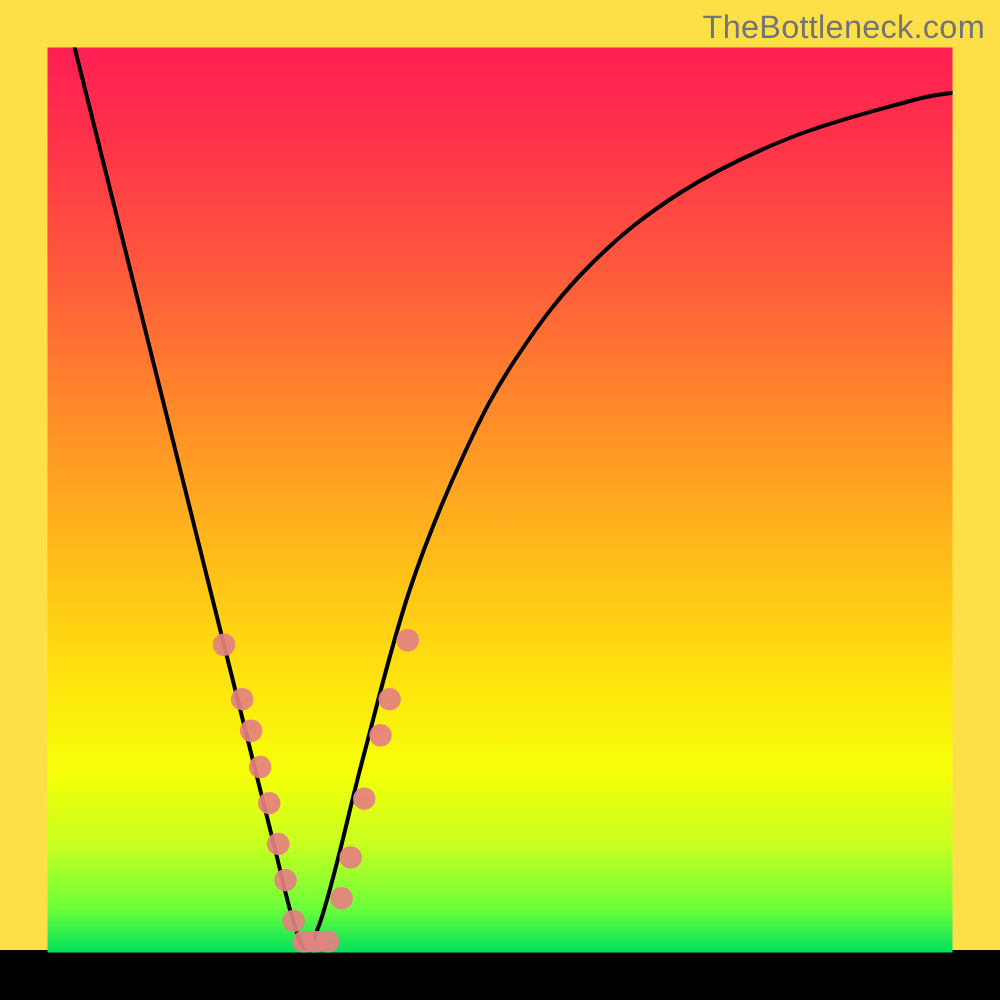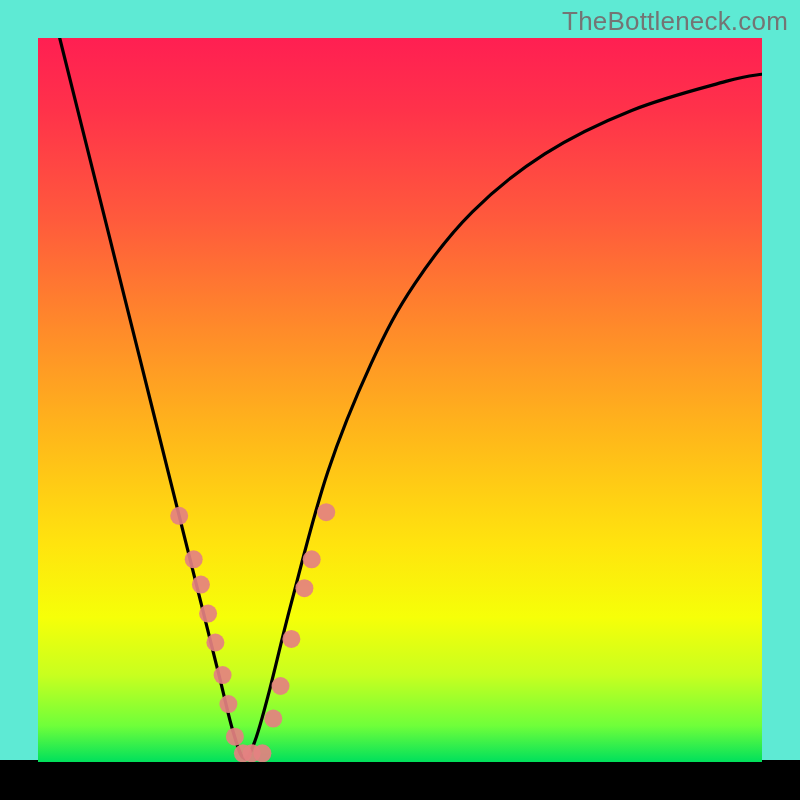--- a/index.html
+++ b/index.html
@@ -8,21 +8,21 @@
     width: 800px;
     height: 800px;
     background: #000;
     font-family: Arial, Helvetica, sans-serif;
     overflow: hidden;
   }
   .frame {
     position: relative;
     width: 800px;
     height: 760px;
-    background: #5eead4;
+    background: #fde047;
     text-align: right;
   }
   .plot-area {
     position: absolute;
     left: 38px;
     top: 38px;
     width: 724px;
     height: 724px;
     
     background: linear-gradient(

